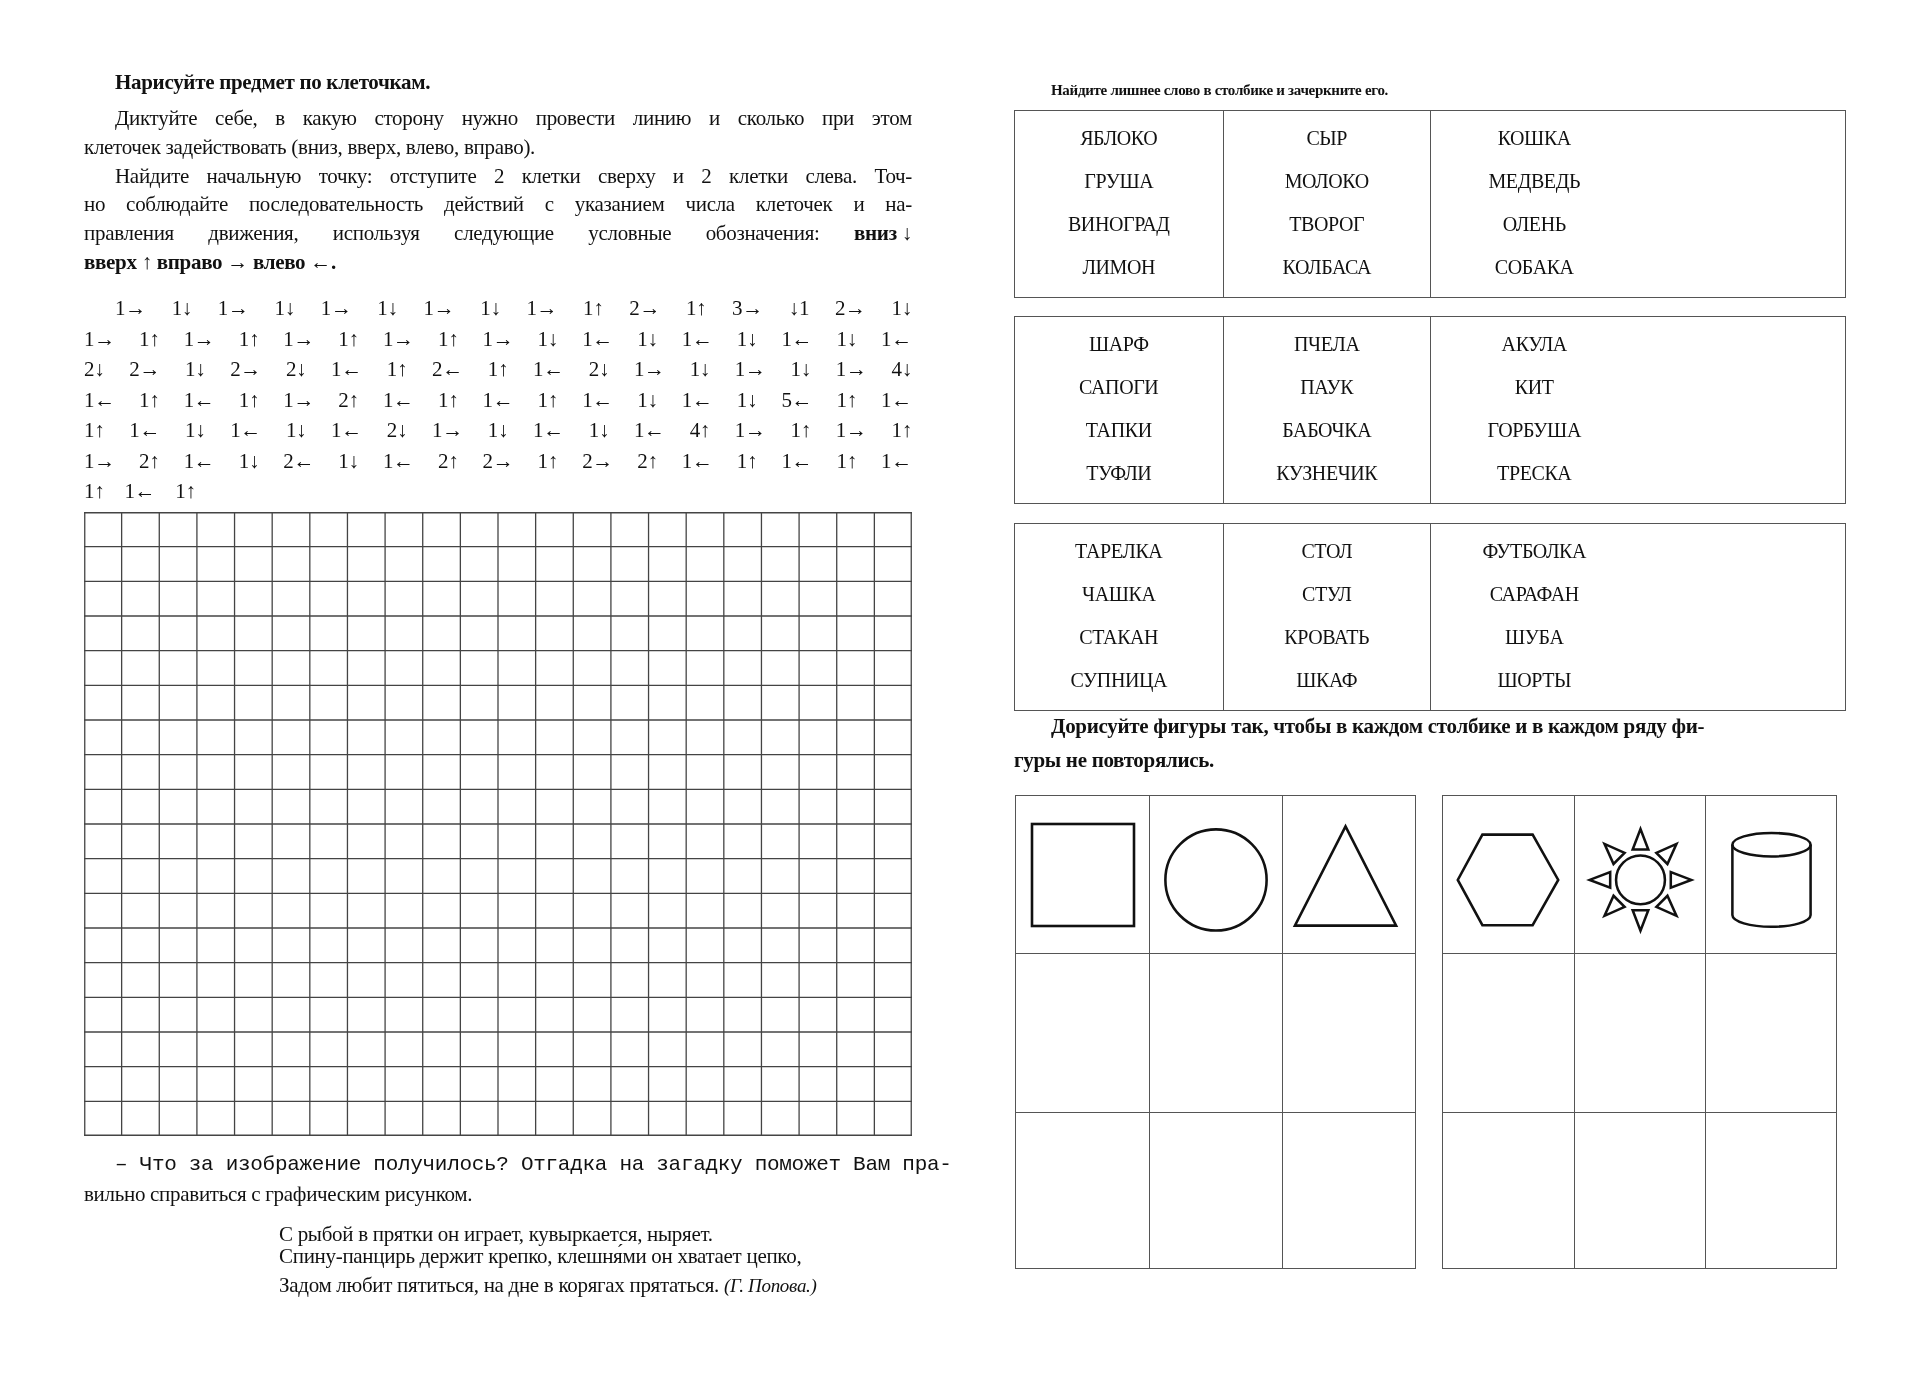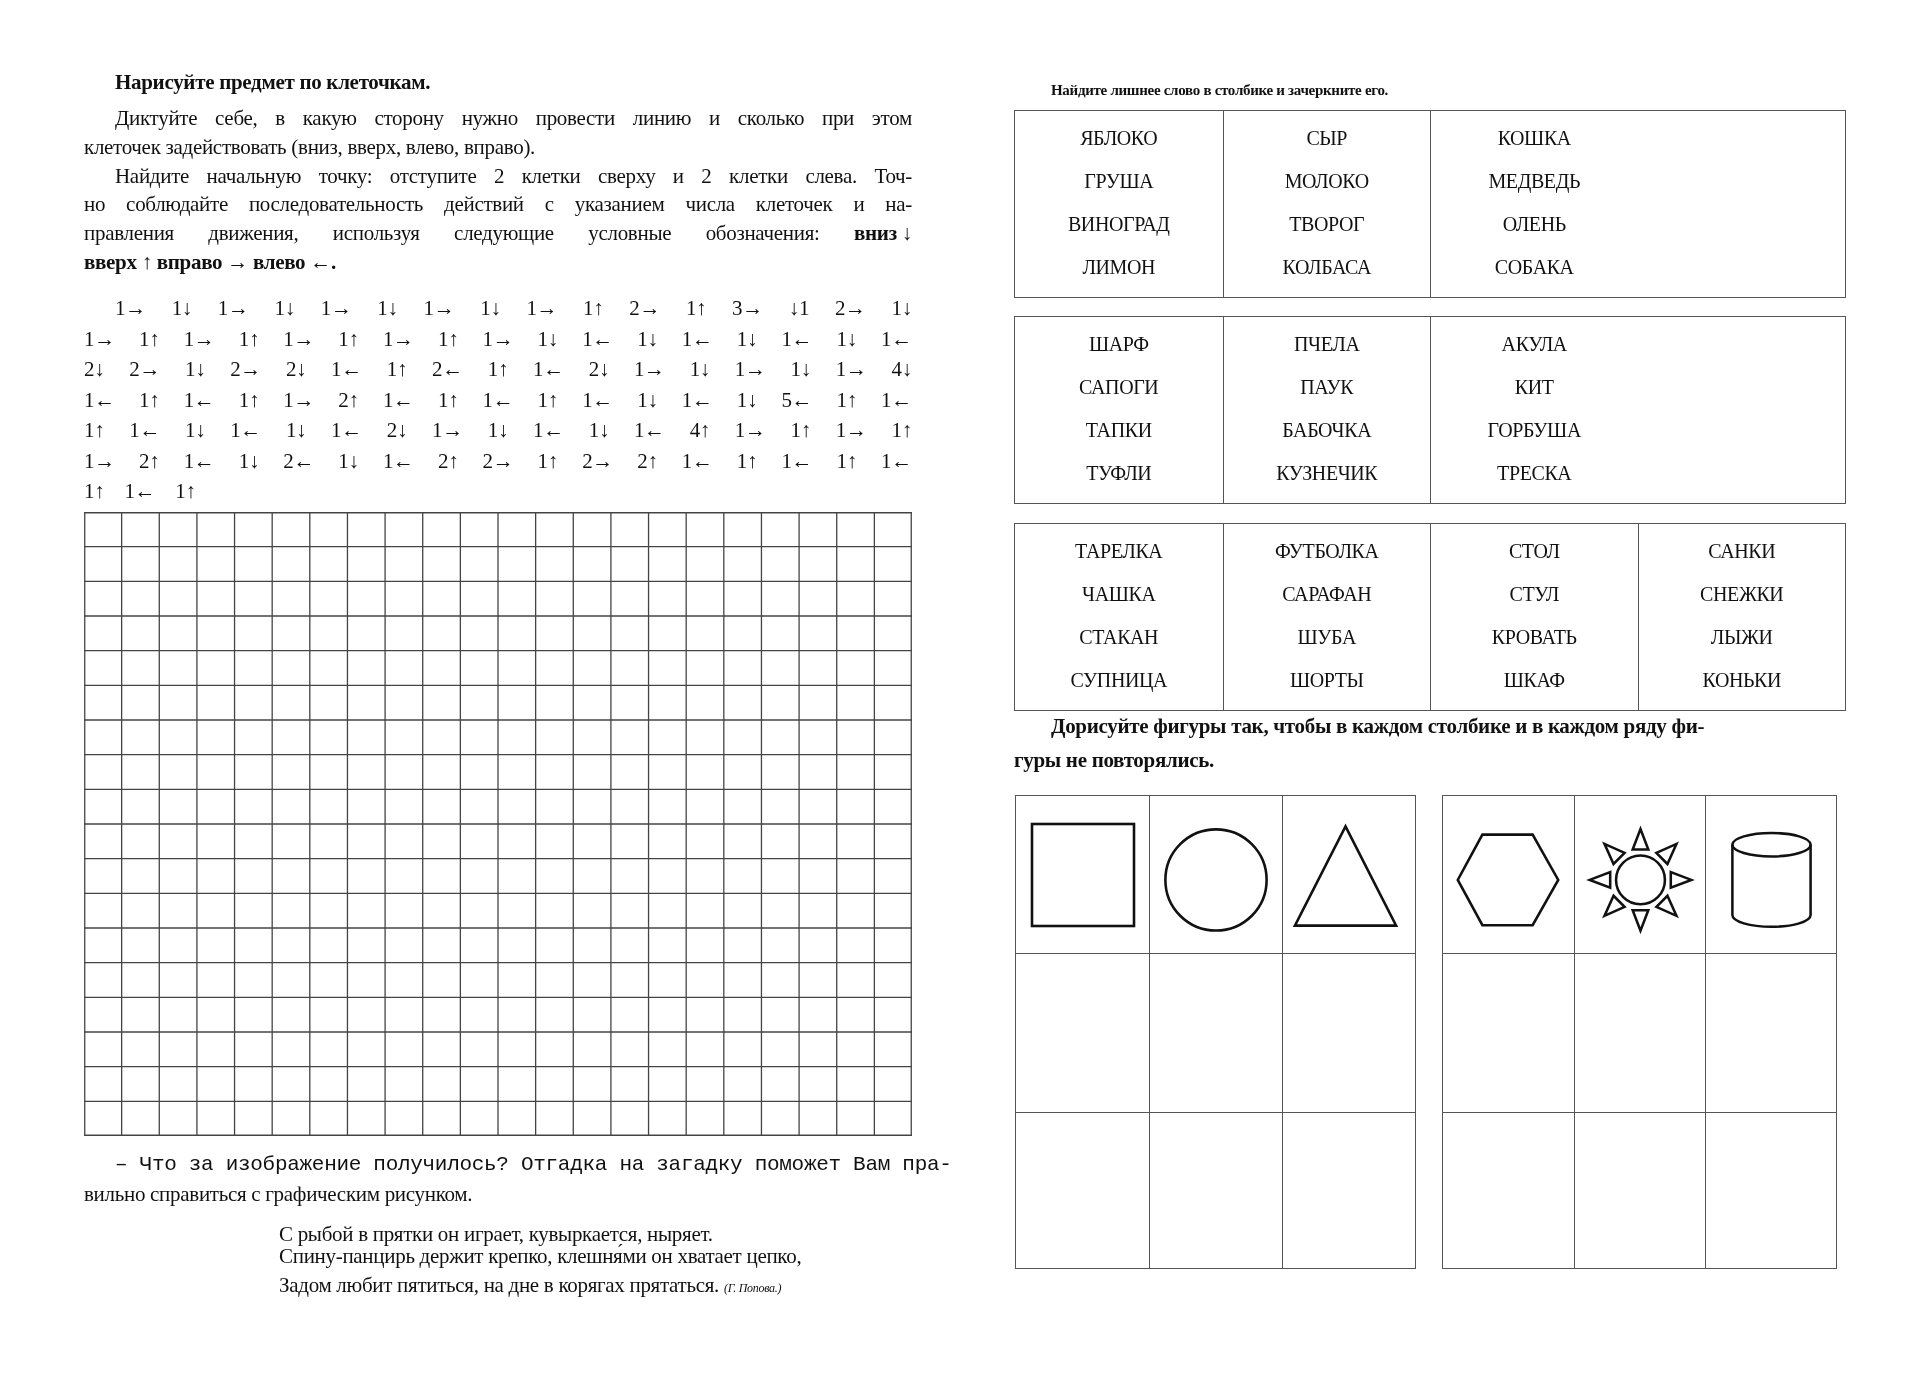--- a/index.html
+++ b/index.html
@@ -15,21 +15,21 @@
   #left-title { left: 115px; top: 68px; font-size: 21px; }
   #left-para { left: 84px; top: 104px; width: 828px; }
   #left-para .line { left: 0; width: 828px; }
   #arrows { left: 84px; top: 294px; width: 828px; }
   #arrows .line { left: 0; width: 828px; font-size: 21px; }
   #arrows .tok { white-space: nowrap; }
   #grid { left: 84px; top: 512px; }
   #riddle { left: 84px; top: 1150px; width: 828px; }
   #riddle .line { left: 0; width: 828px; }
   .poem { left: 195px !important; width: auto !important; }
-  .author { font-style: italic; font-size: 12px; text-align: right; }
+  .author { font-style: italic; font-size: 19px; text-align: right; }
 
   
   #right-title { left: 1051px; top: 76px; font-size: 15px; }
   .words-table { position: absolute; left: 1014px; width: 832px; border: 1.5px solid #555;
                  display: grid; grid-template-columns: repeat(4, 1fr); box-sizing: border-box; }
   .words-col { border-left: 1.5px solid #555; padding: 6px 0 8px; text-align: center; }
   .words-col:first-child { border-left: none; }
   .word { font-size: 20px; line-height: 43px; letter-spacing: -0.4px; }
   #figs-title { left: 1014px; top: 712px; width: 832px; }
   #figs-title .line { left: 0; width: 832px; }
@@ -316,36 +316,30 @@
       </div>
     </div>
     <div class="words-table" style="top: 523px;">
       <div class="words-col">
         <div class="word">ТАРЕЛКА</div>
         <div class="word">ЧАШКА</div>
         <div class="word">СТАКАН</div>
         <div class="word">СУПНИЦА</div>
       </div>
       <div class="words-col">
+        <div class="word">СТОЛ</div>
+        <div class="word">СТУЛ</div>
+        <div class="word">КРОВАТЬ</div>
+        <div class="word">ШКАФ</div>
+      </div>
+      <div class="words-col">
         <div class="word">ФУТБОЛКА</div>
         <div class="word">САРАФАН</div>
         <div class="word">ШУБА</div>
         <div class="word">ШОРТЫ</div>
-      </div>
-      <div class="words-col">
-        <div class="word">СТОЛ</div>
-        <div class="word">СТУЛ</div>
-        <div class="word">КРОВАТЬ</div>
-        <div class="word">ШКАФ</div>
-      </div>
-      <div class="words-col">
-        <div class="word">САНКИ</div>
-        <div class="word">СНЕЖКИ</div>
-        <div class="word">ЛЫЖИ</div>
-        <div class="word">КОНЬКИ</div>
       </div>
     </div>
   </div>
 
 <div id="figs-title" class="abs txt bold">
   <div class="line just" style="top:0; padding-left:37px; box-sizing:border-box;">Дорисуйте фигуры так, чтобы в каждом столбике и в каждом ряду фи-</div>
   <div class="line" style="top:34px;">гуры не повторялись.</div>
 </div>
 
 <div id="figs-root">

